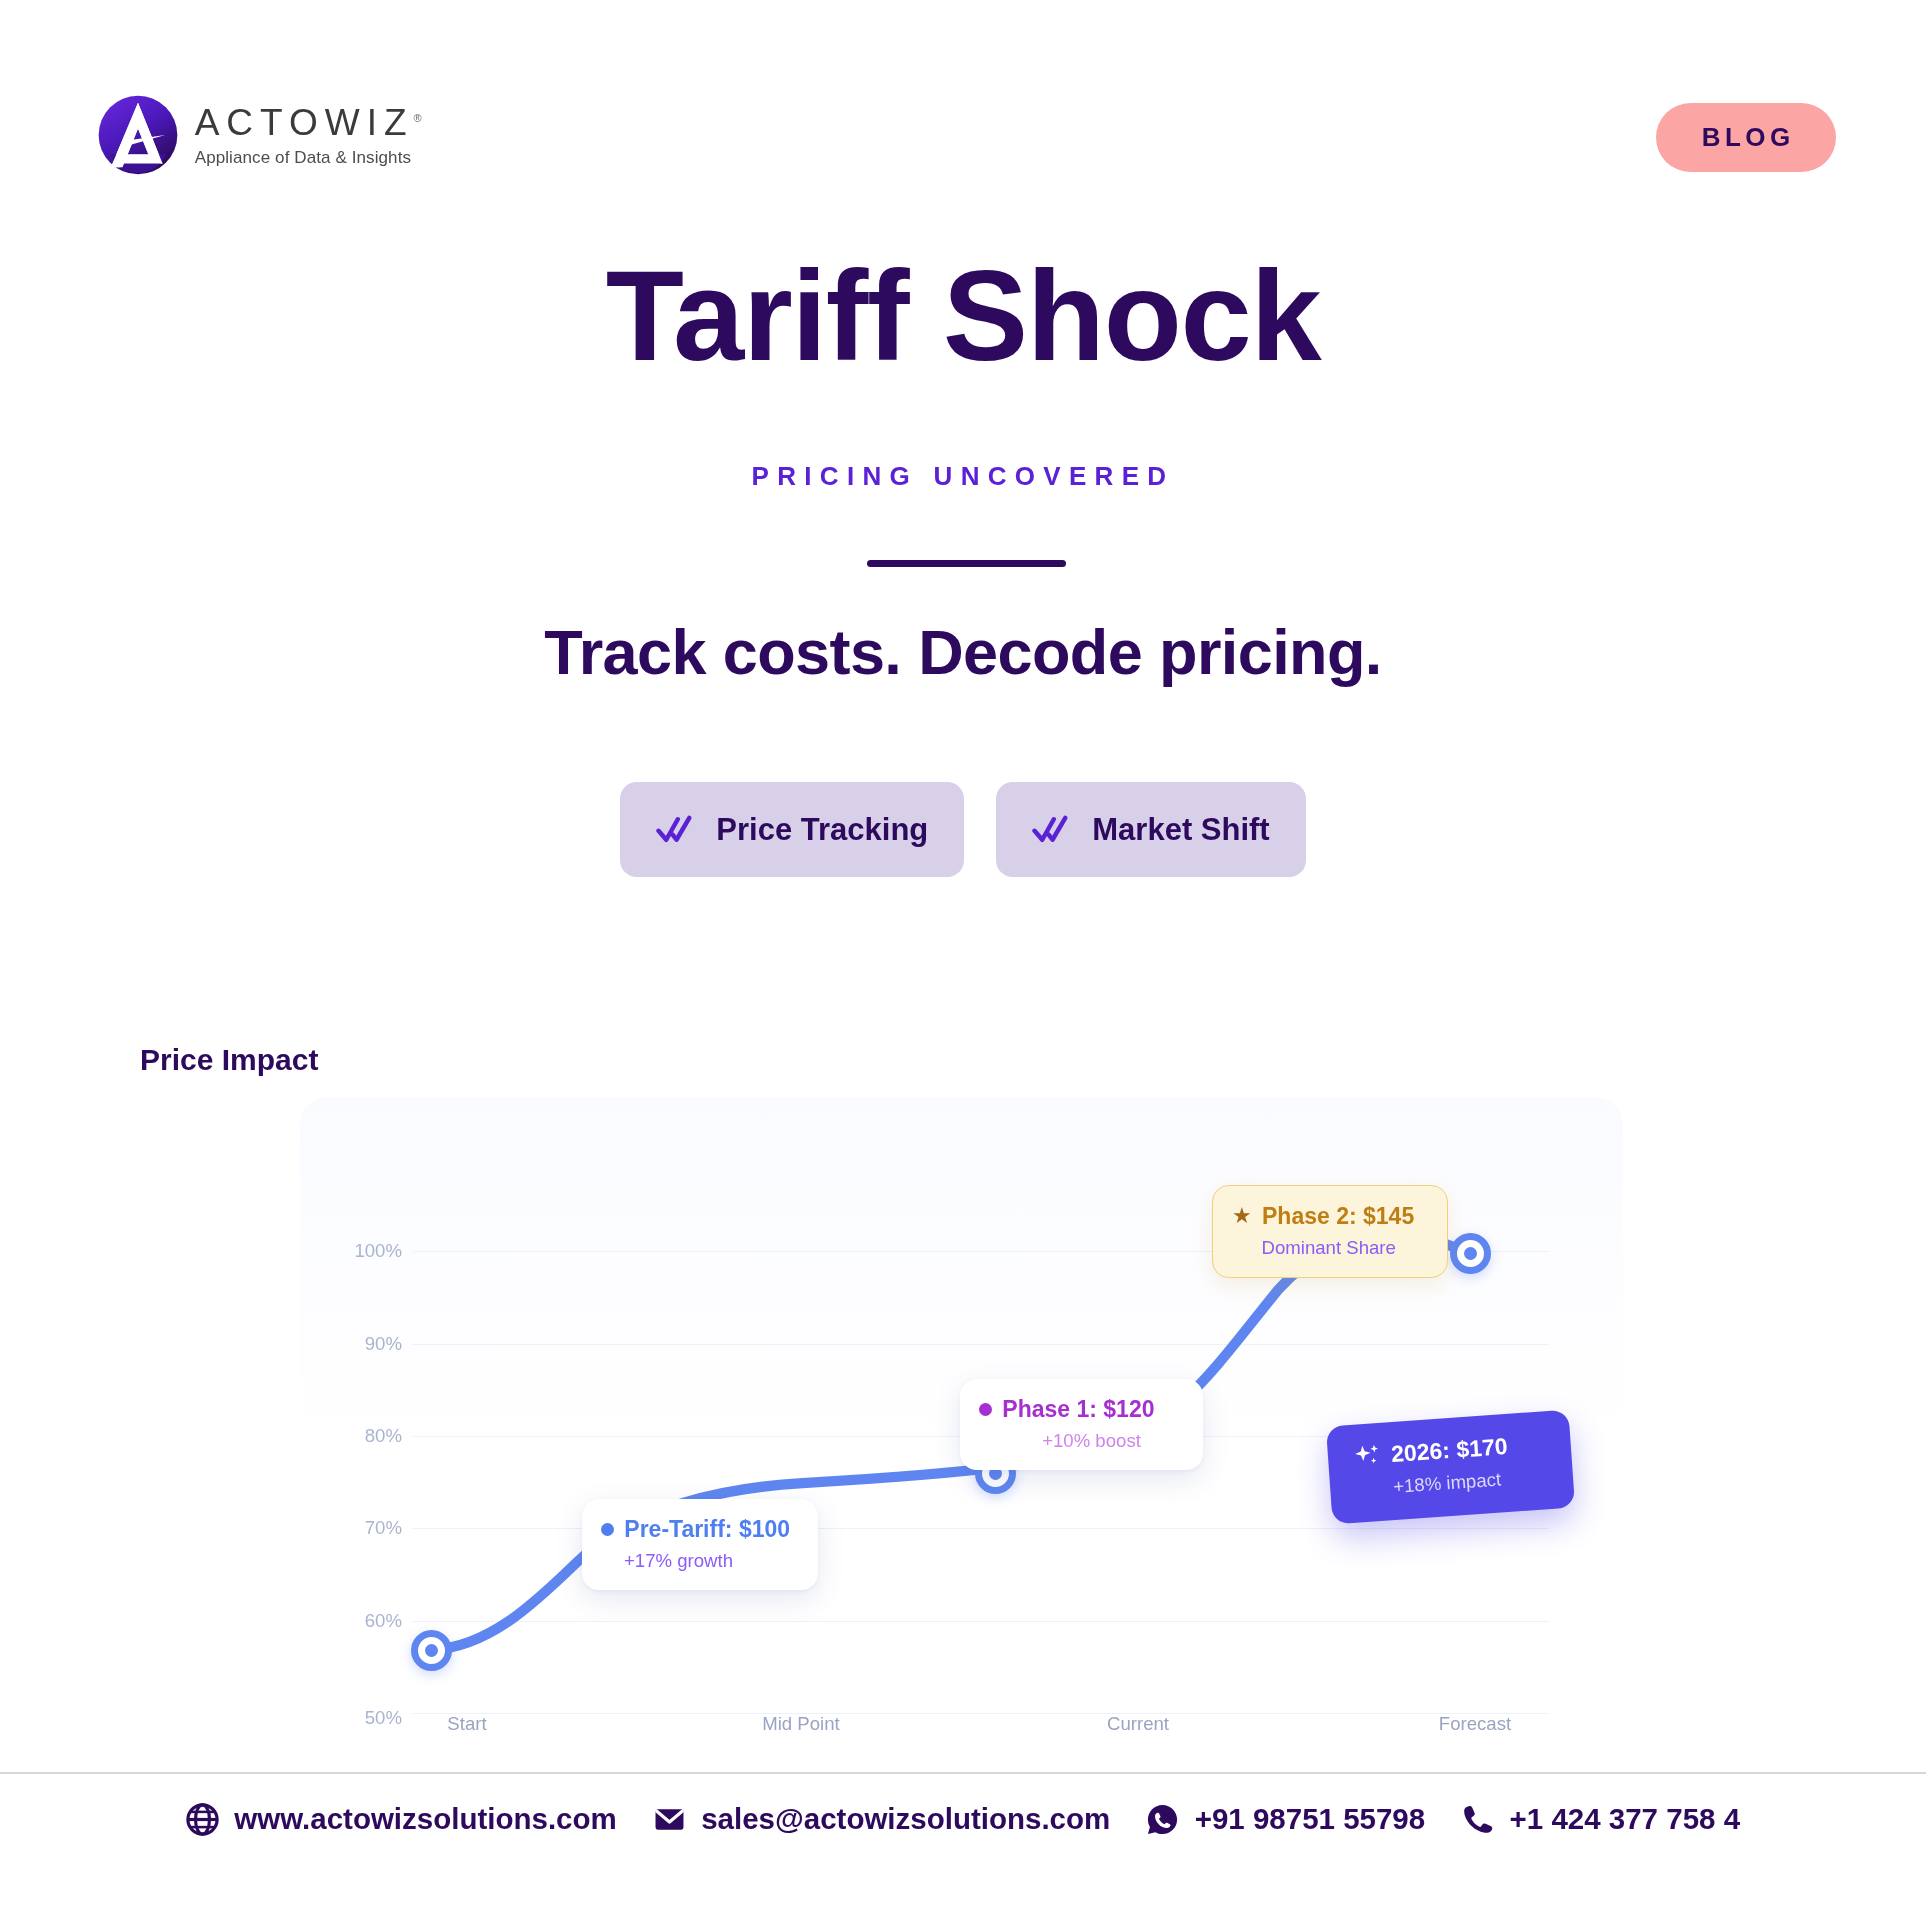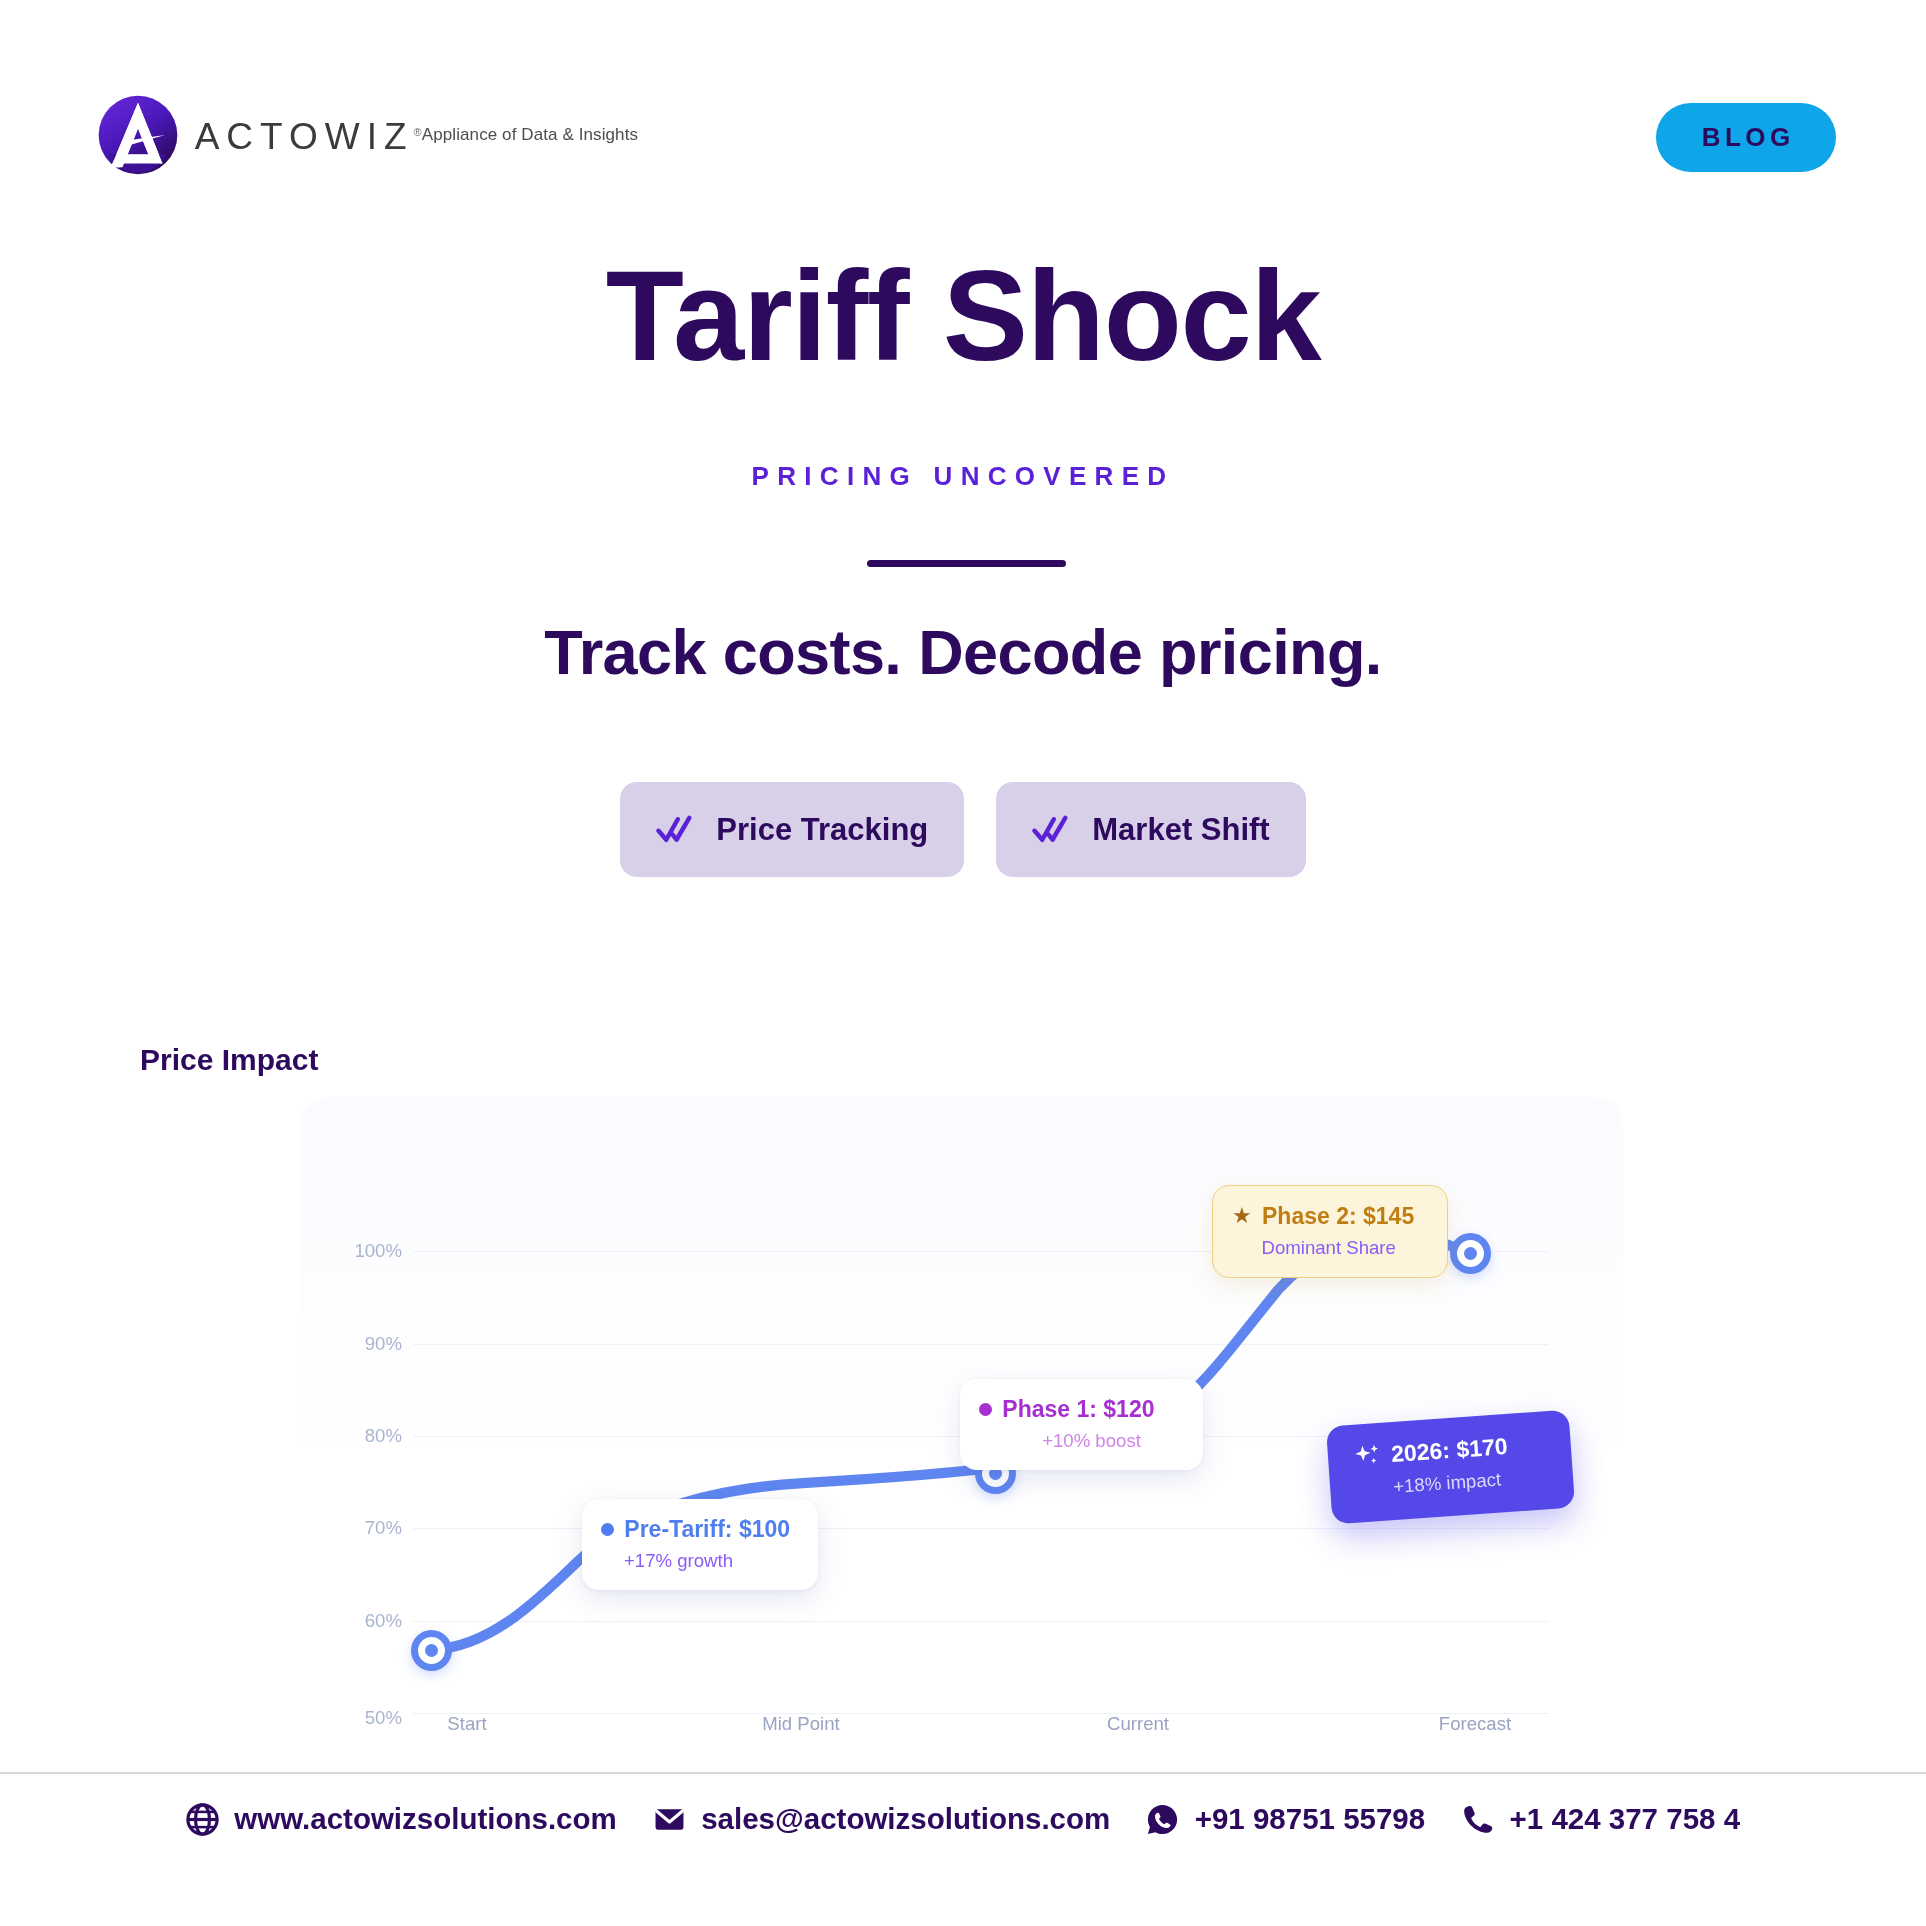--- a/index.html
+++ b/index.html
@@ -32,21 +32,21 @@
     gap: 16.7px;
   }
   .logo-mark {
     width: 80px;
     height: 80px;
     flex: 0 0 80px;
     position: relative;
   }
   .logo-text {
     display: flex;
-    flex-direction: row;
+    flex-direction: column;
     justify-content: center;
     padding-top: 2.6px;
   }
   .logo-word {
     font-size: 37px;
     letter-spacing: 7px;
     font-weight: 400;
     color: #3b3b3b;
     line-height: 1;
     position: relative;
@@ -65,21 +65,21 @@
     margin-top: 7px;
     white-space: nowrap;
   }
   .blog-pill {
     position: absolute;
     right: 90px;
     top: 103px;
     width: 180px;
     height: 69px;
     border-radius: 35px;
-    background: #0ea5e9;
+    background: #fca5a5;
     display: flex;
     align-items: center;
     justify-content: center;
     color: #2d0a5e;
     font-size: 26px;
     font-weight: 700;
     letter-spacing: 4.5px;
     box-sizing: border-box;
     padding-left: 4.5px;
   }

